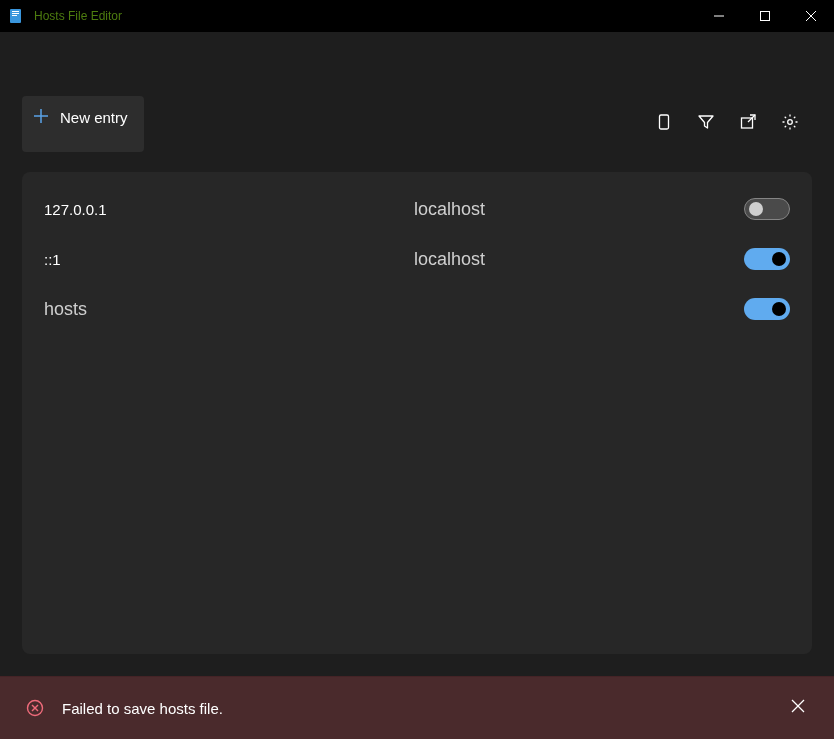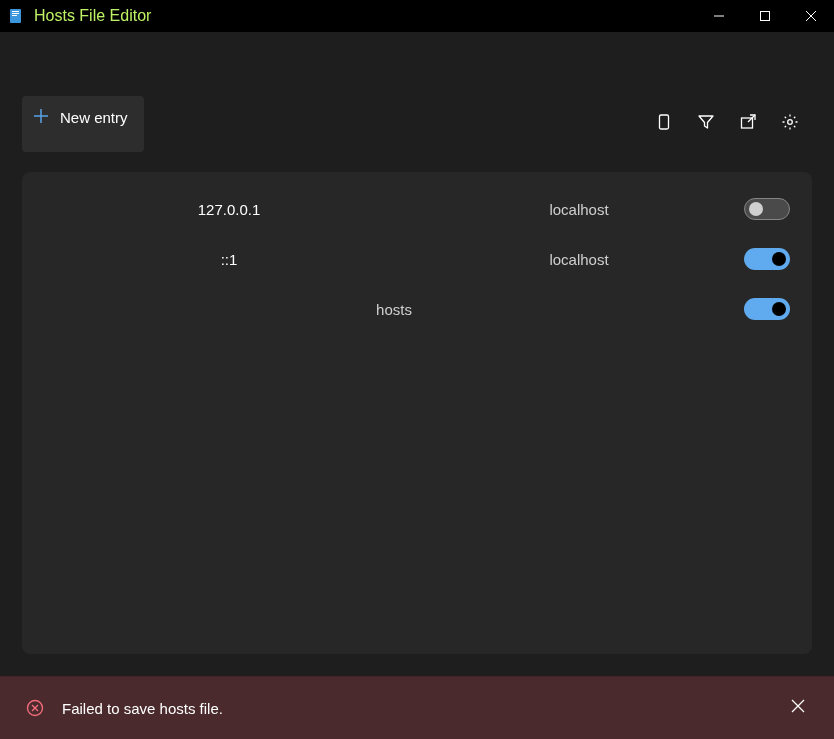--- a/index.html
+++ b/index.html
@@ -27,22 +27,22 @@
     }
     .titlebar-icon {
       width: 16px;
       height: 16px;
       margin-right: 10px;
       display: flex;
       align-items: center;
       justify-content: center;
     }
     .titlebar-title {
-      font-size: 16px;
-      color: #bef264;
+      font-size: 12px;
+      color: #4d7c0f;
       flex: 1;
     }
     .window-controls {
       display: flex;
       height: 100%;
     }
     .win-ctrl {
       width: 46px;
       height: 32px;
       display: flex;
@@ -106,30 +106,29 @@
       background: #272727;
       margin: 0 18px 22px 18px;
       border-radius: 8px;
       flex: 1;
       padding: 12px 22px;
     }
     .entry-row {
       display: flex;
       align-items: center;
       height: 50px;
-      text-align: center;
     }
     .entry-ip {
       width: 370px;
       font-size: 15px;
       color: #ffffff;
     }
     .entry-host {
       flex: 1;
-      font-size: 15px;
+      font-size: 18px;
       color: #cfcfcf;
     }
     .entry-toggle {
       width: 46px;
       height: 22px;
       border-radius: 11px;
       position: relative;
       cursor: pointer;
     }
     .entry-toggle.off {

